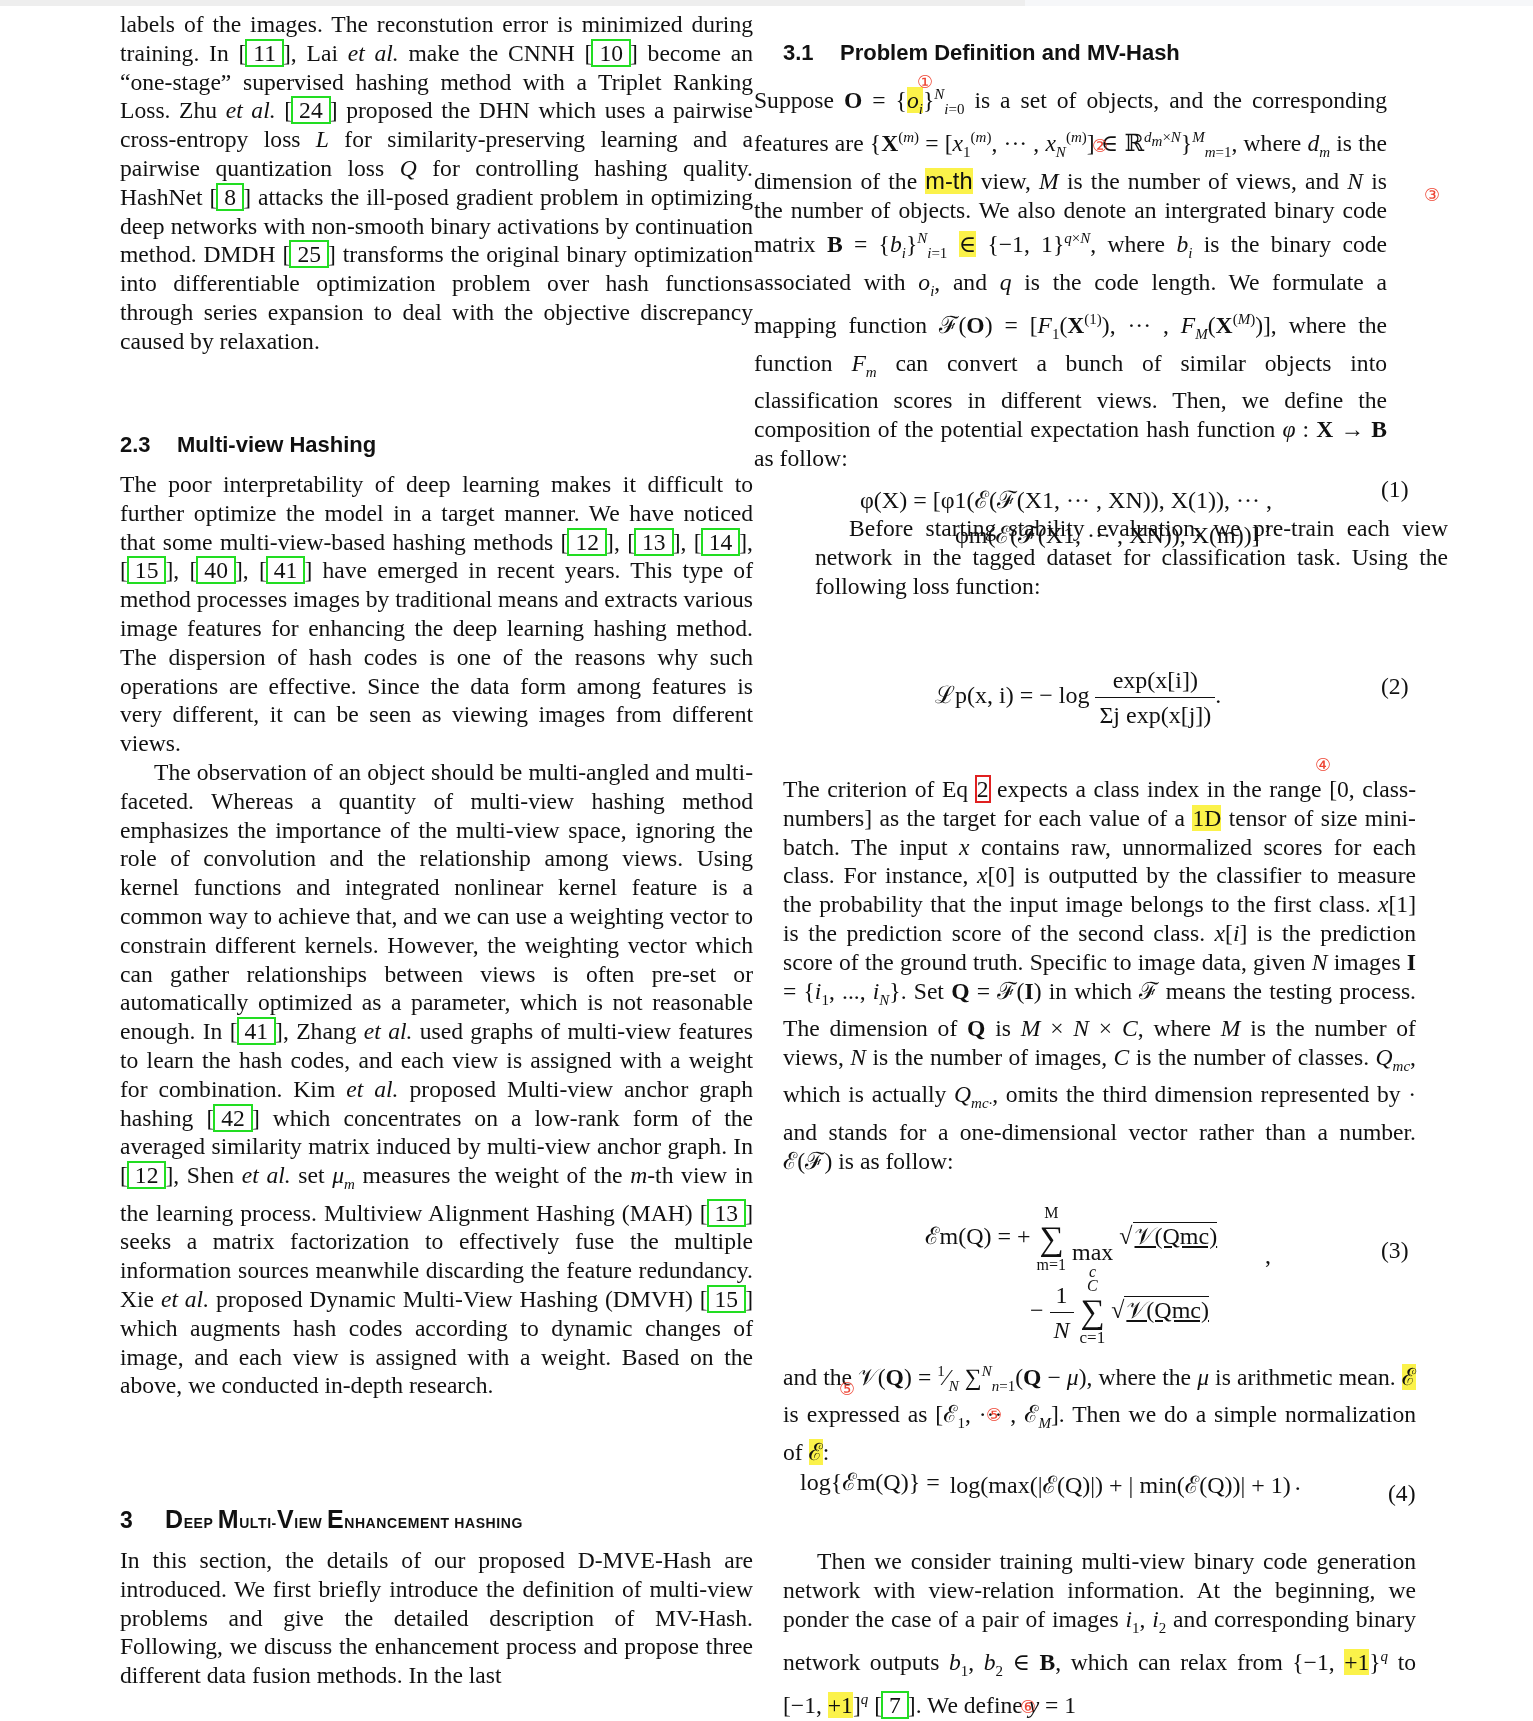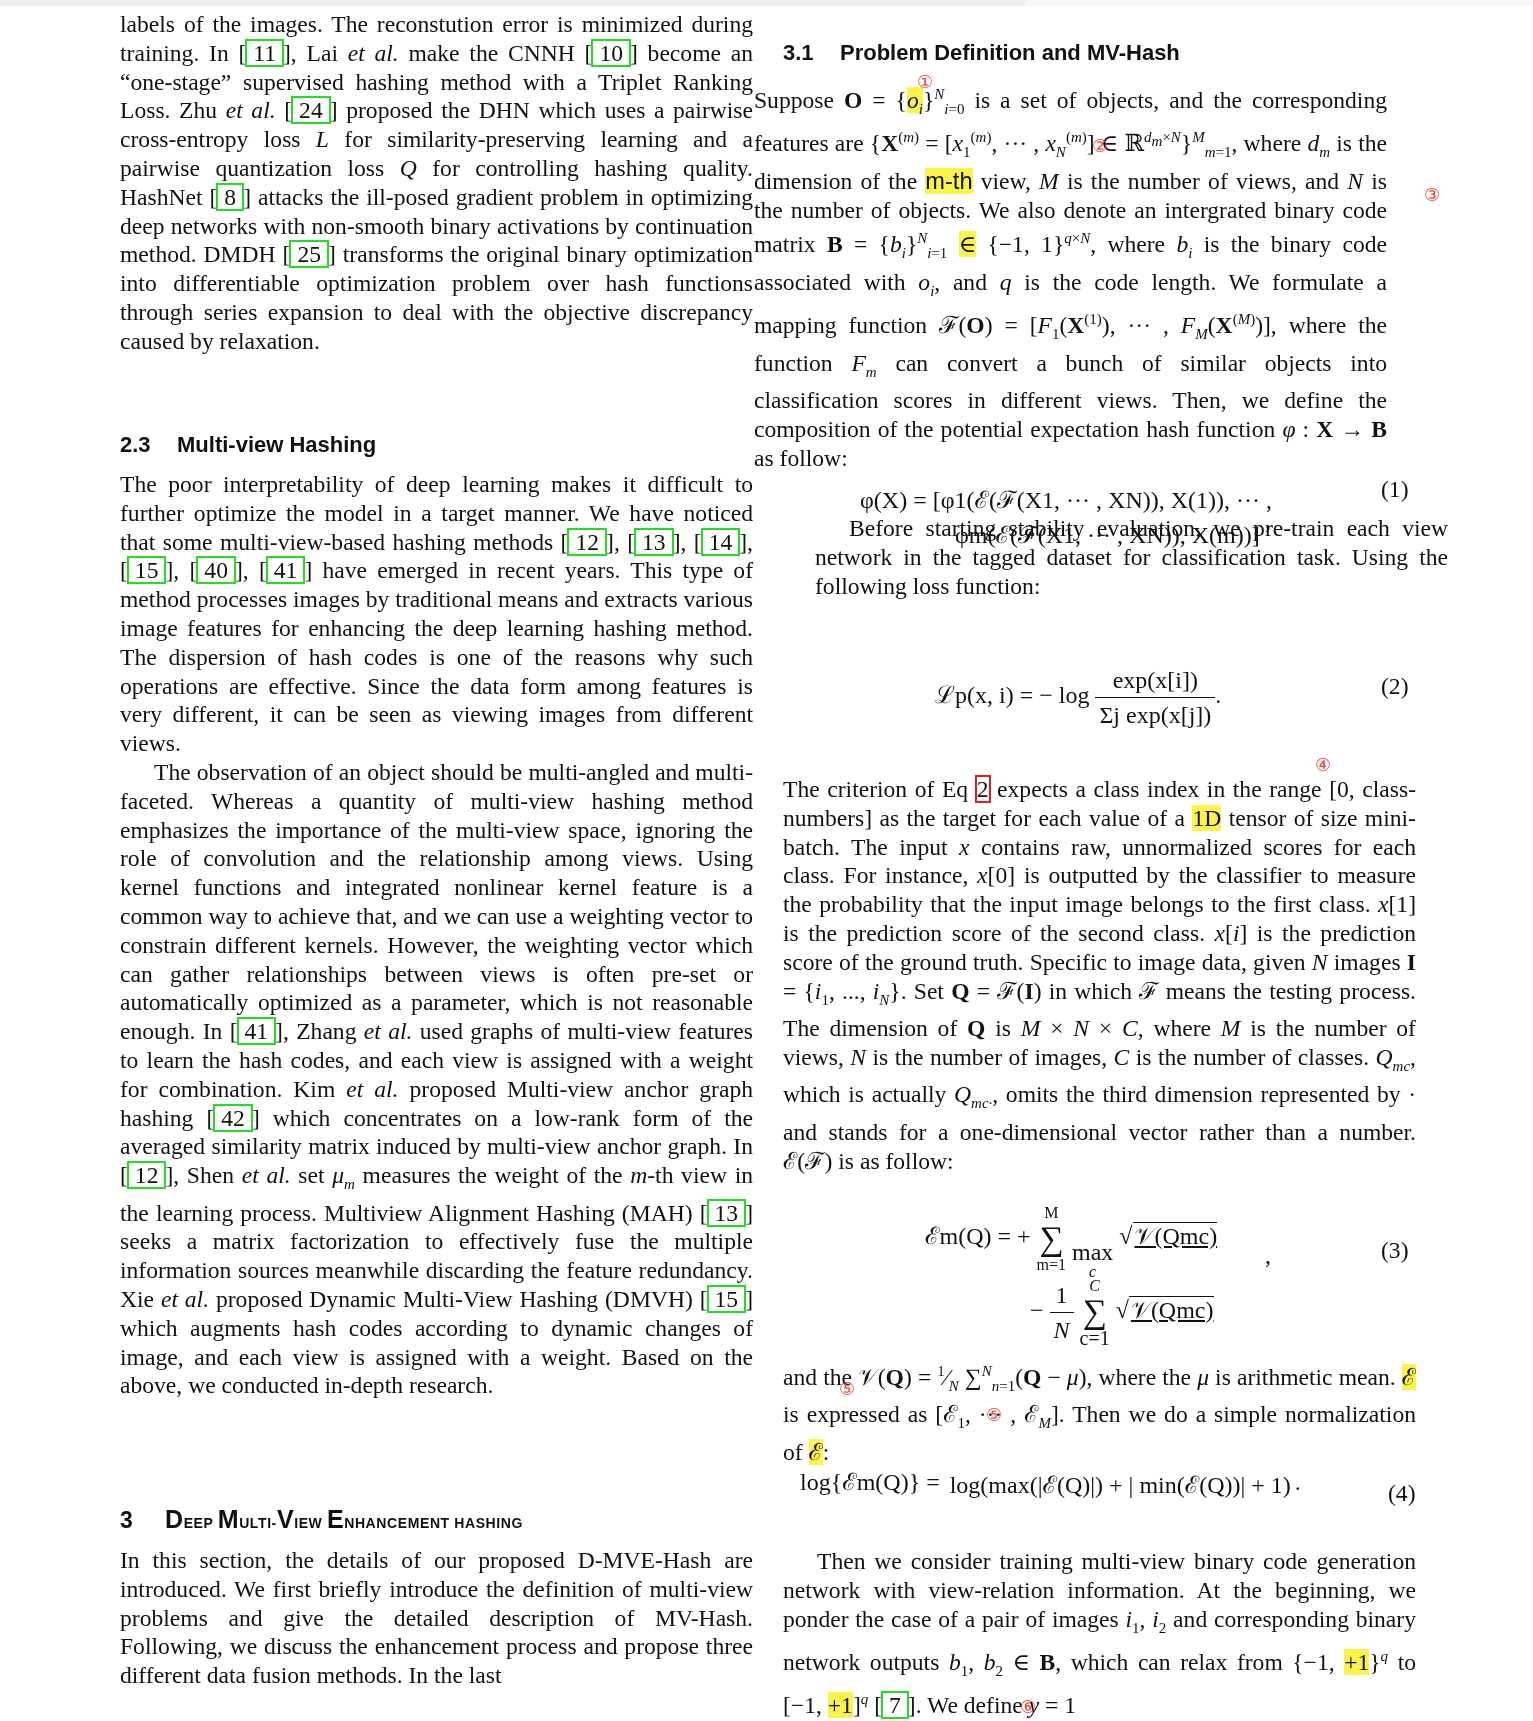--- a/index.html
+++ b/index.html
@@ -81,21 +81,21 @@
 
 <div class="eq" style="left:925px; top:1195px;">
   <span>ℰm(Q) = +</span>
   <span style="display:inline-block; text-align:center; vertical-align:middle; line-height:22px;"><span style="display:block;font-size:16px;">M</span><span style="display:block;font-size:34px;line-height:30px;">∑</span><span style="display:block;font-size:16px;">m=1</span></span>
   <span style="display:inline-block; text-align:center; vertical-align:middle; line-height:20px;margin-top:47px;"><span style="display:block;">max</span><span style="display:block;font-size:16px;font-style:italic;">c</span></span>
   √<span class="sqrt">𝒱(Qmc)</span>
 </div>
 <div class="eq" style="left:1265px; top:1240px;">,</div>
 <div class="eq" style="left:1030px; top:1275px;">
   − <span class="frac"><span class="n">1</span><span class="d" style="font-style:italic;">N</span></span>
-  <span style="display:inline-block; text-align:center; vertical-align:middle; line-height:22px;"><span style="display:block;font-size:16px;font-style:italic;">C</span><span style="display:block;font-size:34px;line-height:30px;">∑</span><span style="display:block;font-size:20px;">c=1</span></span>
+  <span style="display:inline-block; text-align:center; vertical-align:middle; line-height:22px;"><span style="display:block;font-size:16px;font-style:italic;">C</span><span style="display:block;font-size:34px;line-height:30px;">∑</span><span style="display:block;font-size:17px;">c=1</span></span>
   √<span class="sqrt">𝒱(Qmc)</span>
 </div>
 <div class="eqnum" style="left:1381px; top:1237px;">(3)</div>
 
 <div class="block" style="left:783px; top:1357px; width:633px;">
   <p class="p">and the 𝒱(<span class="b">Q</span>) = <sup>1</sup>⁄<sub><i>N</i></sub> ∑<sup><i>N</i></sup><sub><i>n</i>=1</sub>(<span class="b">Q</span> − <i>μ</i>), where the <i>μ</i> is arithmetic mean. <span class="hl">ℰ</span> is expressed as [ℰ<sub>1</sub>, ··· , ℰ<sub><i>M</i></sub>]. Then we do a simple normalization of <span class="hl">ℰ</span>:</p>
 </div>
 
 <div class="eq" style="left:800px; top:1467px;">
   <span>log{ℰm(Q)} =</span>

